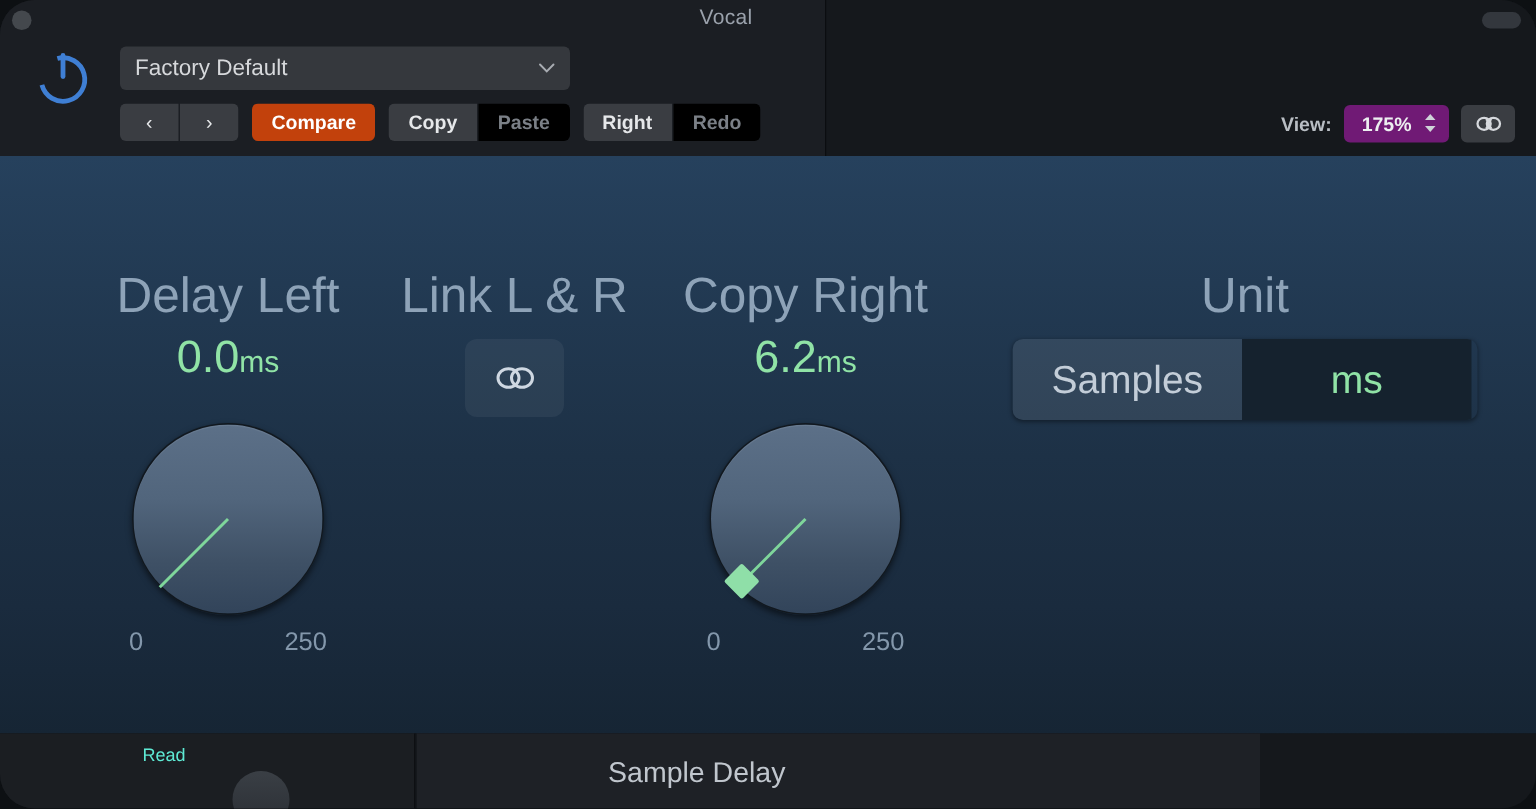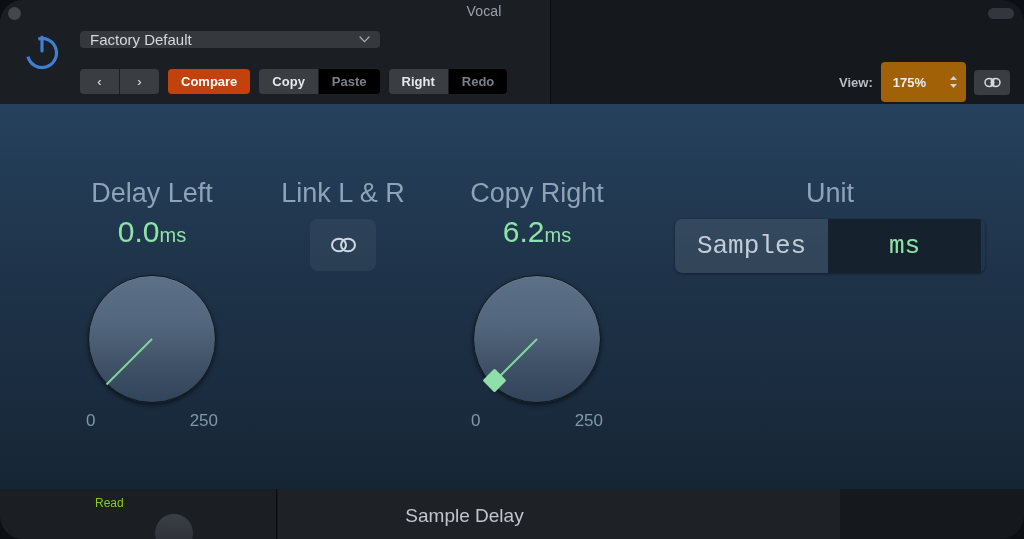--- a/index.html
+++ b/index.html
@@ -36,21 +36,21 @@
   .win-title {
     position:absolute; left:0; top:3px; width:1024px;
     text-align:center; font-size:14px; color:#9aa1ab; letter-spacing:.2px;
     margin-left:-28px;
   }
   .power-btn {
     position:absolute; left:21px; top:30px; width:42px; height:42px;
     cursor:pointer;
   }
   .preset-select {
-    position:absolute; left:80px; top:31px; width:300px; height:17px;
+    position:absolute; left:80px; top:31px; width:300px; height:29px;
     background:#35383d; border-radius:4px;
     display:flex; align-items:center; padding:0 10px;
     cursor:pointer;
   }
   .preset-select span.lbl { font-size:15px; color:#d6d8db; flex:1; }
   .chev { width:11px; height:7px; }
 
   .btnrow { position:absolute; left:80px; top:69px; height:25px; display:flex; gap:9px; }
   .bgroup { display:flex; border-radius:4px; overflow:hidden; gap:1px; }
   .tbtn {
@@ -62,38 +62,38 @@
   .tbtn.arrow { width:39px; padding:0; font-weight:normal; }
   .tbtn.dim { color:#7b8087; background:#000000; }
   .tbtn.active { background:#c2410c; color:#fff; }
 
   .view-area {
     position:absolute; right:14px; top:69px; height:26px;
     display:flex; align-items:center; gap:8px;
   }
   .view-label { font-size:13px; color:#b9bec4; font-weight:bold; }
   .zoom-stepper {
-    height:40px; background:#a16207; border-radius:4px;
-    display:flex; align-items:center; padding:0 8px 0 12px; gap:23px; cursor:pointer;
+    height:25px; background:#701a75; border-radius:4px;
+    display:flex; align-items:center; padding:0 8px 0 12px; gap:8px; cursor:pointer;
   }
   .zoom-val { font-size:13px; color:#eceef0; font-weight:bold; }
   .stepper-arrows { display:flex; flex-direction:column; gap:2px; }
   .link-btn-hdr {
     width:36px; height:25px; background:#3a3d42; border-radius:4px;
     display:flex; align-items:center; justify-content:center; cursor:pointer;
   }
 
   
   .panel {
     position:absolute; left:0; top:104px; width:1024px; height:385px;
     background:linear-gradient(180deg,#26415d 0%,#223a53 22%,#1d3146 52%,#1a2b3e 78%,#162534 100%);
   }
   .ctl { position:absolute; text-align:center; }
   .ctl-title {
-    font-size:27px; color:#8ea3b8; font-weight:normal; white-space:nowrap;
+    font-size:33px; color:#8ea3b8; font-weight:normal; white-space:nowrap;
   }
   .ctl-value {
     font-size:30px; color:#90e3a6; margin-top:6px; white-space:nowrap;
   }
   .ctl-value .unit { font-size:20px; }
 
   
   .knob-wrap { position:relative; width:128px; height:128px; }
   .knob {
     position:absolute; left:0; top:0; width:128px; height:128px;
@@ -115,41 +115,41 @@
     display:flex; align-items:center; justify-content:center;
     margin:10px auto 0; cursor:pointer;
   }
 
   .seg {
     display:flex; border-radius:7px; overflow:hidden; margin-top:10px;
     box-shadow:0 1px 3px rgba(0,0,0,.4);
   }
   .seg-item {
     width:153px; height:54px; display:flex; align-items:center; justify-content:center;
-    font-size:26px; cursor:pointer;font-family:Liberation Mono, monospace;
+    font-size:26px; cursor:pointer;
   }
   .seg-item.off { background:rgba(255,255,255,.085); color:#c3cdd8; }
   .seg-item.on  { background:#15222e; color:#90e3a6; }
 
   
   .bg-strip {
     position:absolute; left:0; top:489px; width:1024px; height:50px;
     background:#15181c;
   }
   .bg-left-cell {
     position:absolute; left:0; top:489px; width:277px; height:50px;
     background:#1b1e22; border-right:1px solid #0d0f12;
   }
   .bg-mid-cell {
     position:absolute; left:278px; top:489px; width:562px; height:50px;
     background:#1e2126;
   }
   .read-label {
     position:absolute; left:95px; top:496px;
-    font-size:12px; color:#84cc16;
+    font-size:12px; color:#5eead4;
   }
   .bg-knob {
     position:absolute; left:155px; top:514px; width:38px; height:38px;
     border-radius:50%;
     background:linear-gradient(180deg,#3a3f45,#2a2e34);
   }
   .plugin-name {
     position:absolute; left:0; top:505px; width:929px; text-align:center;
     font-size:19px; color:#c0c6cd;
   }

